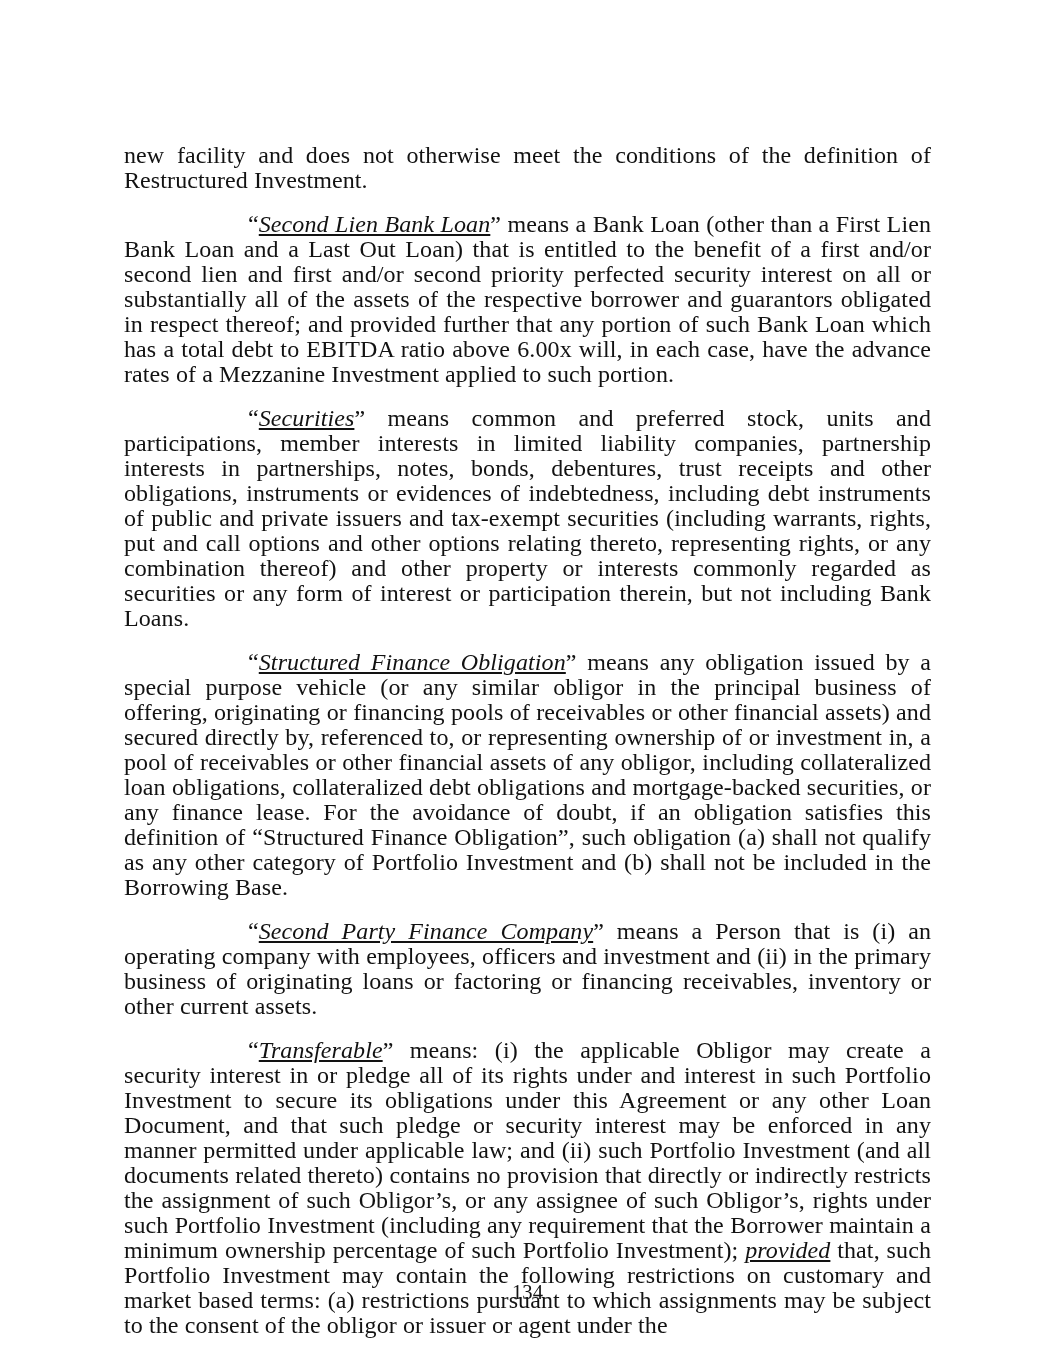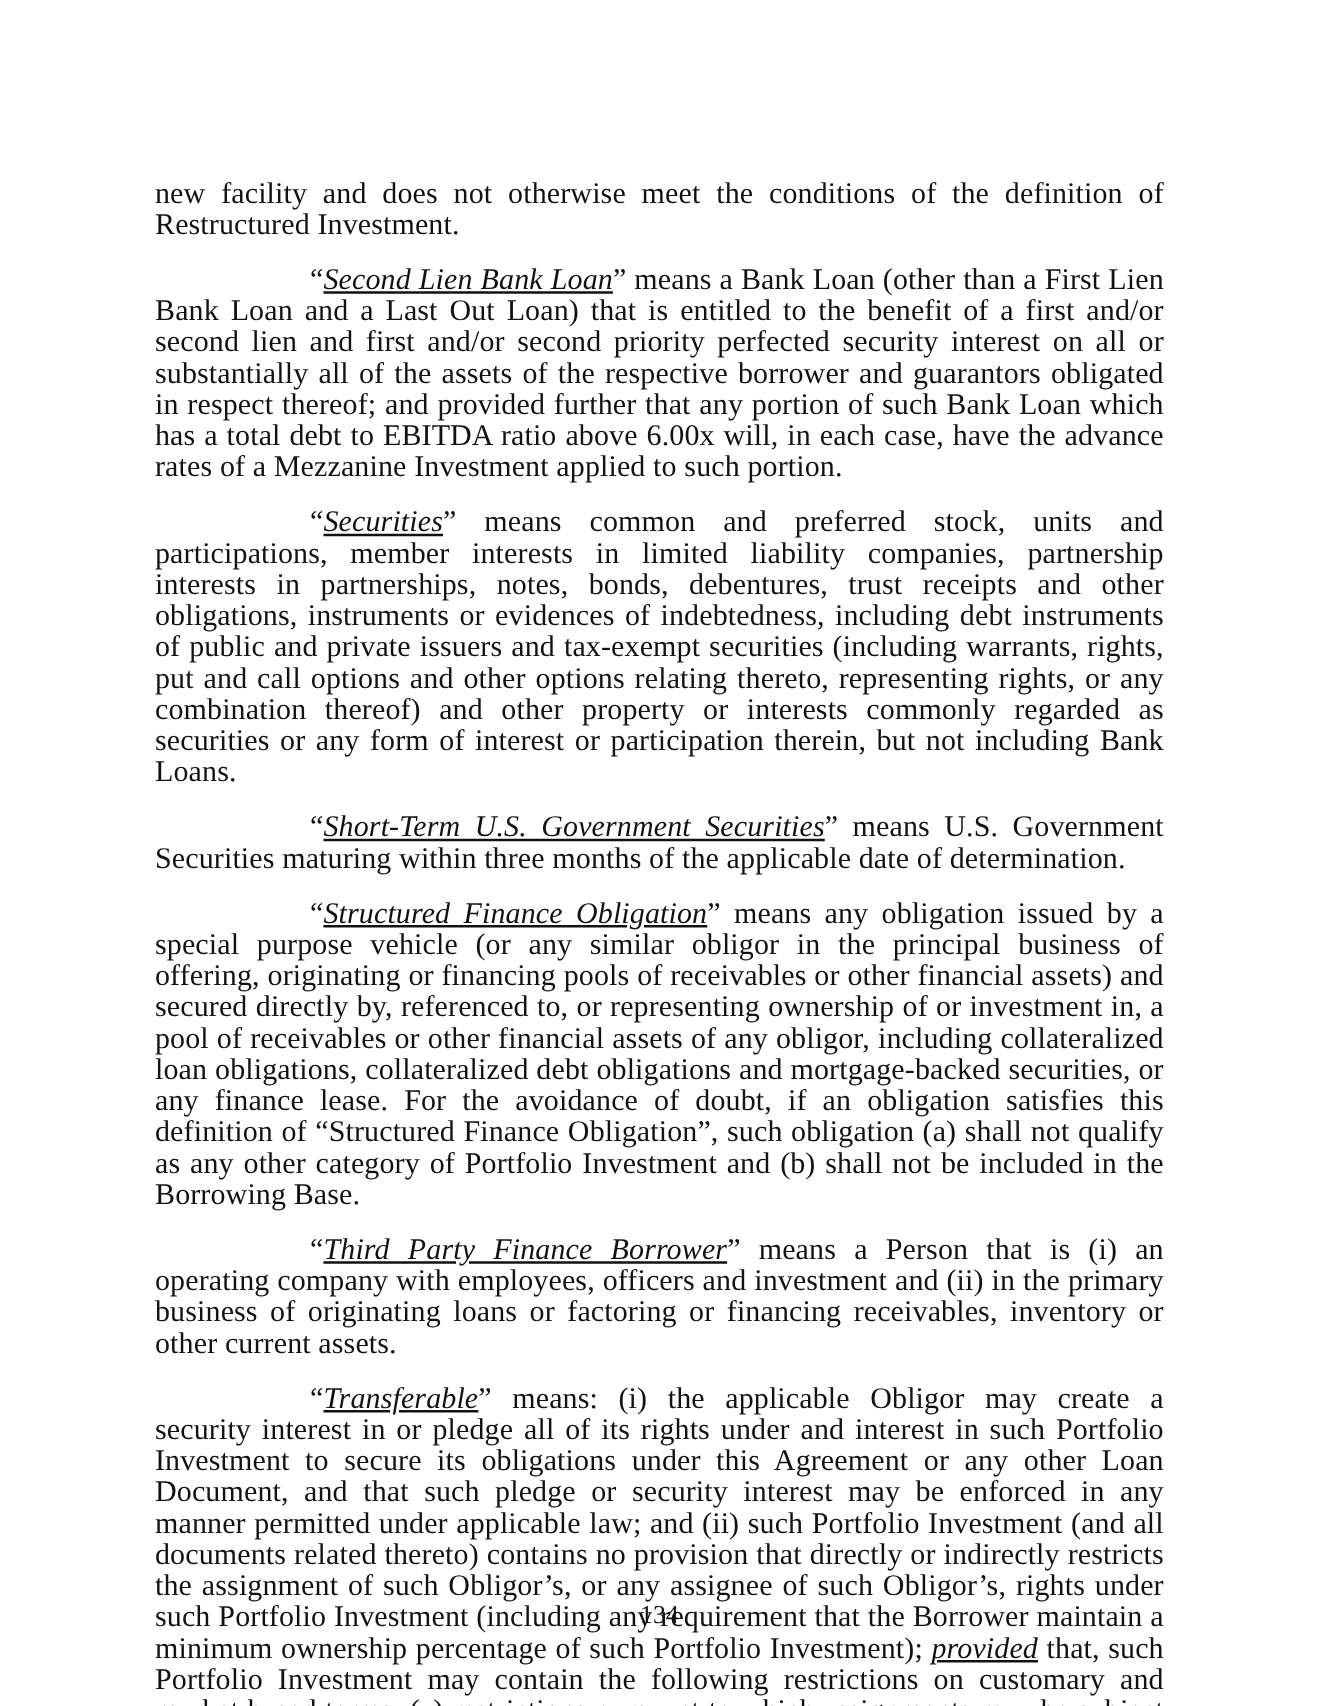--- a/index.html
+++ b/index.html
@@ -49,19 +49,18 @@
   }
 </style>
 </head>
 <body>
 
 <div class="page">
   <div class="doc">
       <p class="para"><span>new facility and does not otherwise meet the conditions of the definition of Restructured Investment.</span></p>
       <p class="para indent"><span>“</span><span class="u">Second Lien Bank Loan</span><span>” means a Bank Loan (other than a First Lien Bank Loan and a Last Out Loan) that is entitled to the benefit of a first and/or second lien and first and/or second priority perfected security interest on all or substantially all of the assets of the respective borrower and guarantors obligated in respect thereof; and provided further that any portion of such Bank Loan which has a total debt to EBITDA ratio above 6.00x will, in each case, have the advance rates of a Mezzanine Investment applied to such portion.</span></p>
       <p class="para indent"><span>“</span><span class="u">Securities</span><span>” means common and preferred stock, units and participations, member interests in limited liability companies, partnership interests in partnerships, notes, bonds, debentures, trust receipts and other obligations, instruments or evidences of indebtedness, including debt instruments of public and private issuers and tax-exempt securities (including warrants, rights, put and call options and other options relating thereto, representing rights, or any combination thereof) and other property or interests commonly regarded as securities or any form of interest or participation therein, but not including Bank Loans.</span></p>
-      <p class="para indent"><span>“</span><span class="u">Short-Term U.S. Government Securities</span><span>” means U.S. Government Securities maturing within three months of the applicable date of determination.</span></p>
       <p class="para indent"><span>“</span><span class="u">Structured Finance Obligation</span><span>” means any obligation issued by a special purpose vehicle (or any similar obligor in the principal business of offering, originating or financing pools of receivables or other financial assets) and secured directly by, referenced to, or representing ownership of or investment in, a pool of receivables or other financial assets of any obligor, including collateralized loan obligations, collateralized debt obligations and mortgage-backed securities, or any finance lease.  For the avoidance of doubt, if an obligation satisfies this definition of “Structured Finance Obligation”, such obligation (a) shall not qualify as any other category of Portfolio Investment and (b) shall not be included in the Borrowing Base.</span></p>
-      <p class="para indent"><span>“</span><span class="u">Third Party Finance Borrower</span><span>” means a Person that is (i) an operating company with employees, officers and investment and (ii) in the primary business of originating loans or factoring or financing receivables, inventory or other current assets.</span></p>
+      <p class="para indent"><span>“</span><span class="u">Second Party Finance Company</span><span>” means a Person that is (i) an operating company with employees, officers and investment and (ii) in the primary business of originating loans or factoring or financing receivables, inventory or other current assets.</span></p>
       <p class="para indent"><span>“</span><span class="u">Transferable</span><span>” means:  (i) the applicable Obligor may create a security interest in or pledge all of its rights under and interest in such Portfolio Investment to secure its obligations under this Agreement or any other Loan Document, and that such pledge or security interest may be enforced in any manner permitted under applicable law; and (ii)  such Portfolio Investment (and all documents related thereto) contains no provision that directly or indirectly restricts the assignment of such Obligor’s, or any assignee of such Obligor’s, rights under such Portfolio Investment (including any requirement that the Borrower maintain a minimum ownership percentage of such Portfolio Investment); </span><span class="u">provided</span><span> that, such Portfolio Investment may contain the following restrictions on customary and market based terms: (a) restrictions pursuant to which assignments may be subject to the consent of the obligor or issuer or agent under the</span></p>
     </div>
   <div class="page-number">134</div>
 </div>
 
 </body></html>

